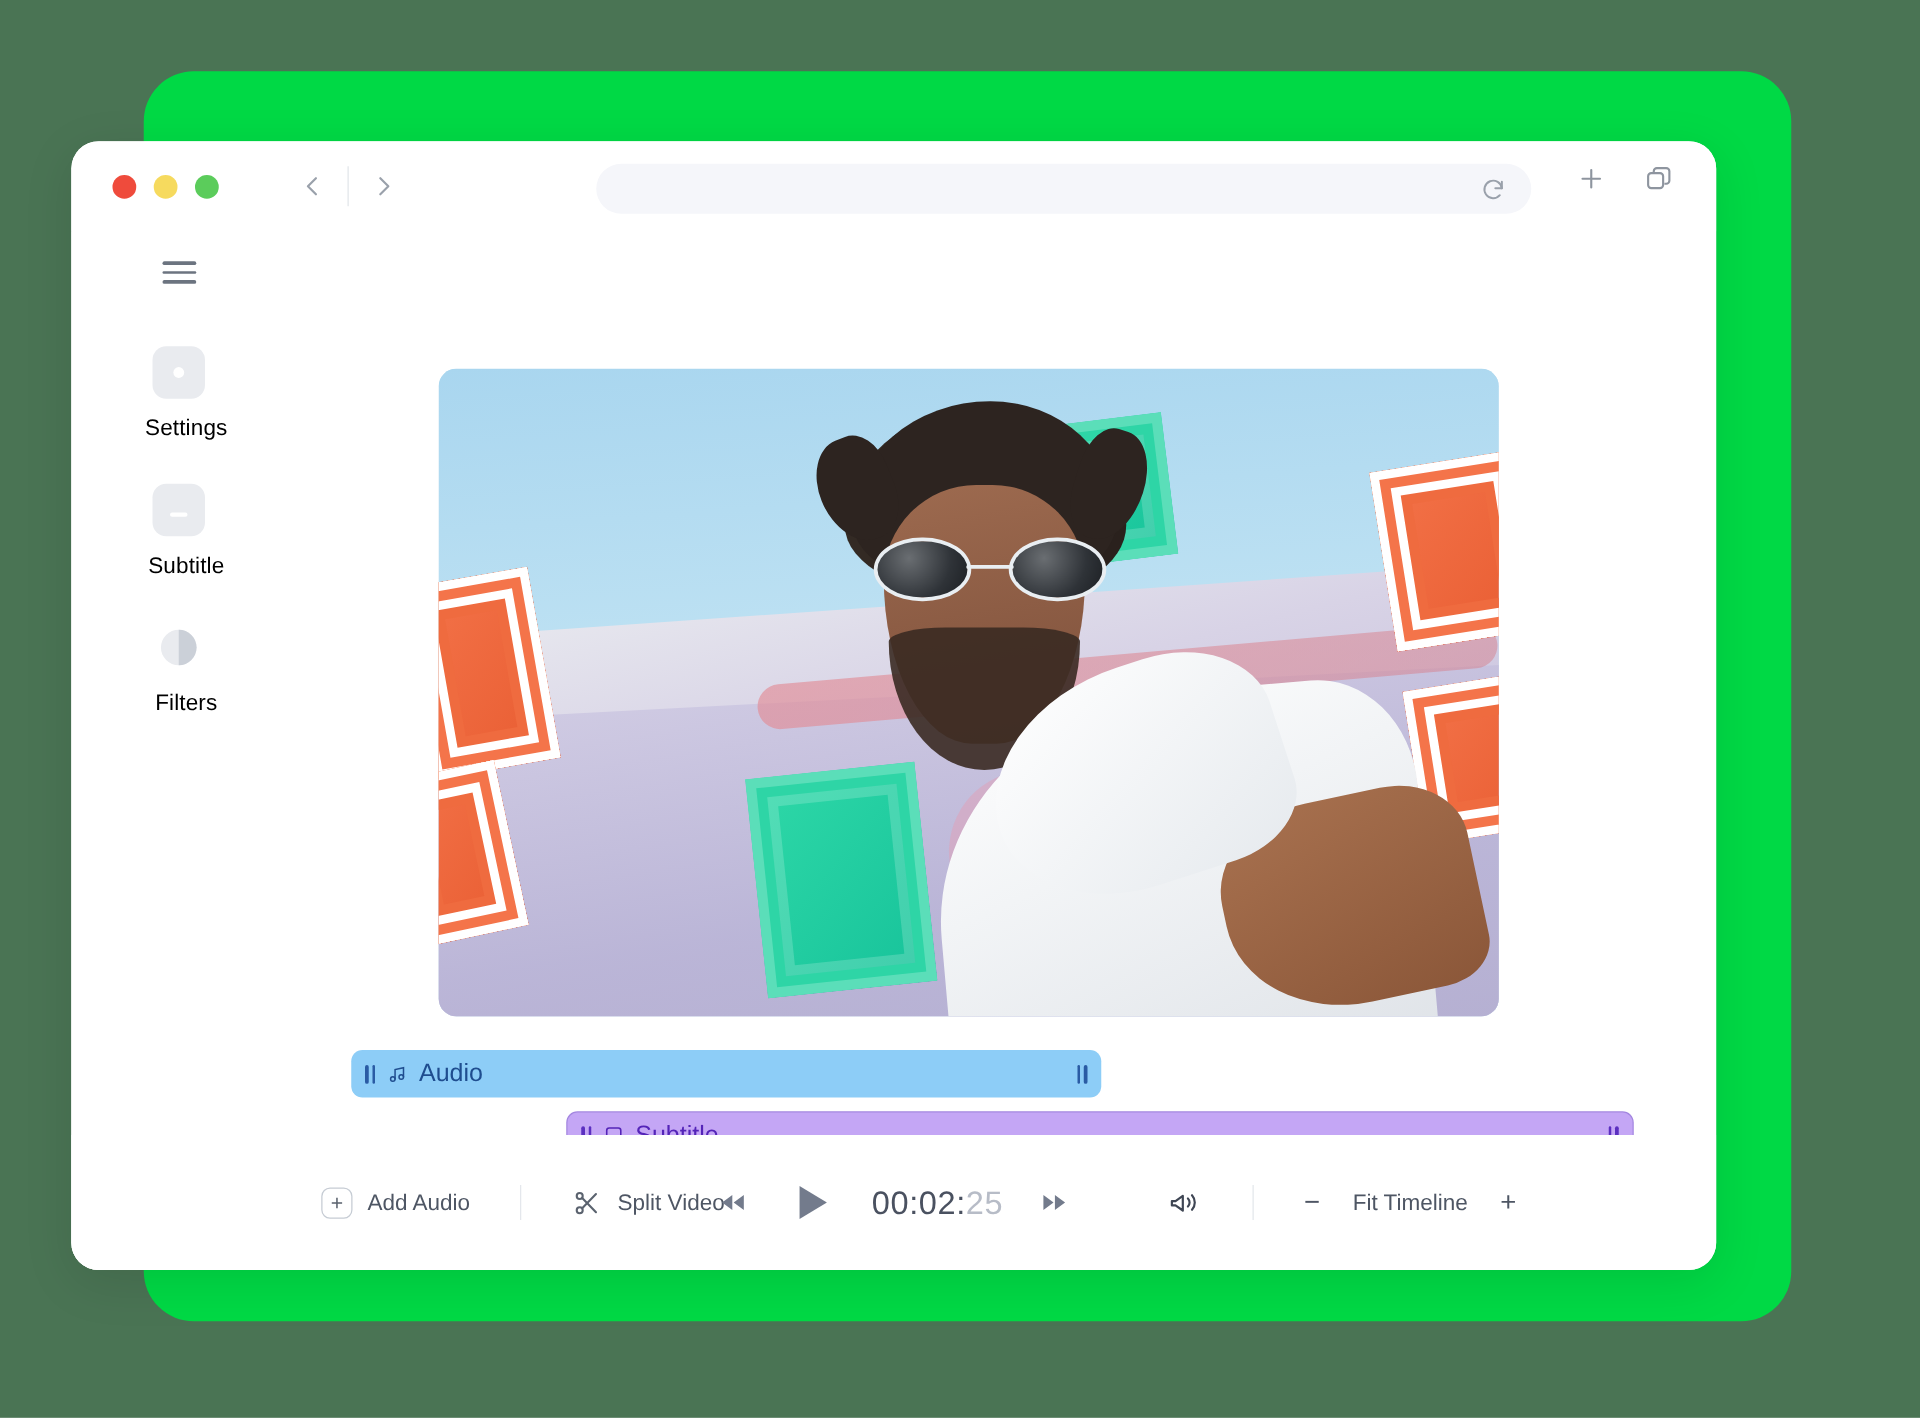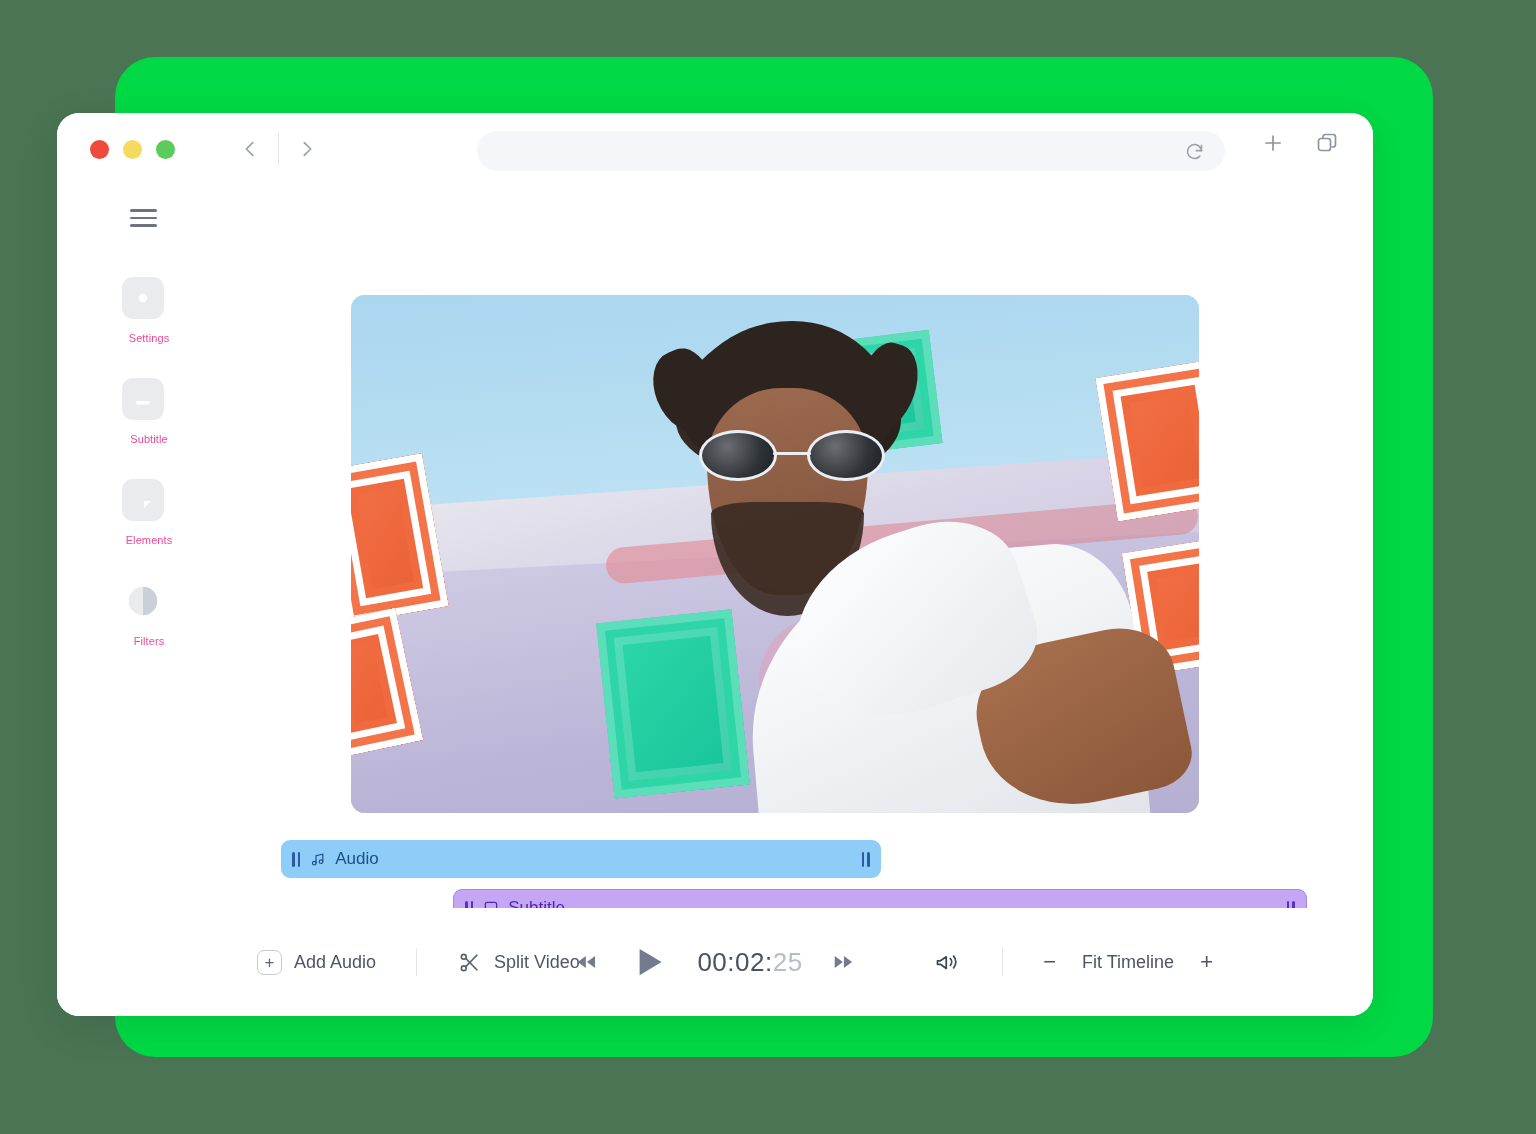--- a/index.html
+++ b/index.html
@@ -137,22 +137,22 @@
   .sbicon {
     width: 42px; height: 42px;
     border-radius: 11px;
     background: #e9ebef;
     display: flex; align-items: center; justify-content: center;
     color: #ffffff;
     margin-bottom: 13px;
   }
   .sbicon.nobg { background: transparent; }
   .sblabel {
-    font-size: 11px;
-    color: #ec4899;
+    font-size: 18px;
+    color: #000000;
     letter-spacing: .1px;
     margin-left: 12px;
   }
 
   
   .preview {
     position: absolute;
     left: 294px;
     top: 110px;
     width: 848px;
@@ -310,21 +310,21 @@
 
   
   .tl { position:absolute; left:0; top:0; width:100%; height:100%; }
 
   .track {
     position: absolute;
     display: flex;
     align-items: center;
     border-radius: 9px;
     height: 38px;
-    font-size: 17px;
+    font-size: 20px;
     padding: 0 11px;
     text-align: right;
   }
   .track .grip {
     display: flex; gap: 3px; align-items: center;
     flex: 0 0 auto;
   }
   .track .grip i {
     display:block; width:2.6px; height:15px; border-radius:2px;
   }
@@ -470,28 +470,20 @@
 
         <div class="sbitem">
           <span class="sbicon">
             <svg width="24" height="24" viewBox="0 0 24 24">
                 <rect x="5" y="14" width="14" height="3.4" rx="1.7" fill="#ffffff"></rect>
               </svg>
           </span>
           <span class="sblabel">Subtitle</span>
         </div>
 
-        <div class="sbitem">
-          <span class="sbicon">
-            <svg width="24" height="24" viewBox="0 0 24 24">
-                <path d="M20 13 13 20 13 13z" fill="#ffffff"></path>
-              </svg>
-          </span>
-          <span class="sblabel">Elements</span>
-        </div>
 
         <div class="sbitem">
           <span class="sbicon nobg">
             <svg width="38" height="38" viewBox="0 0 24 24">
               <circle cx="12" cy="12" r="9" fill="#e9ebef"></circle>
               <path d="M12 3a9 9 0 0 1 0 18z" fill="#cbd0d8"></path>
             </svg>
           </span>
           <span class="sblabel">Filters</span>
         </div>

